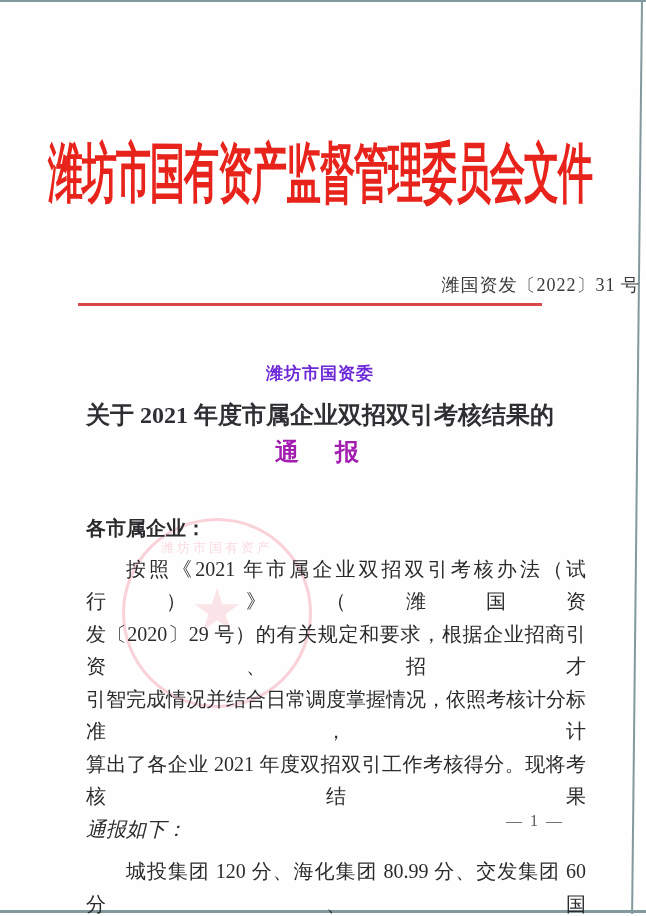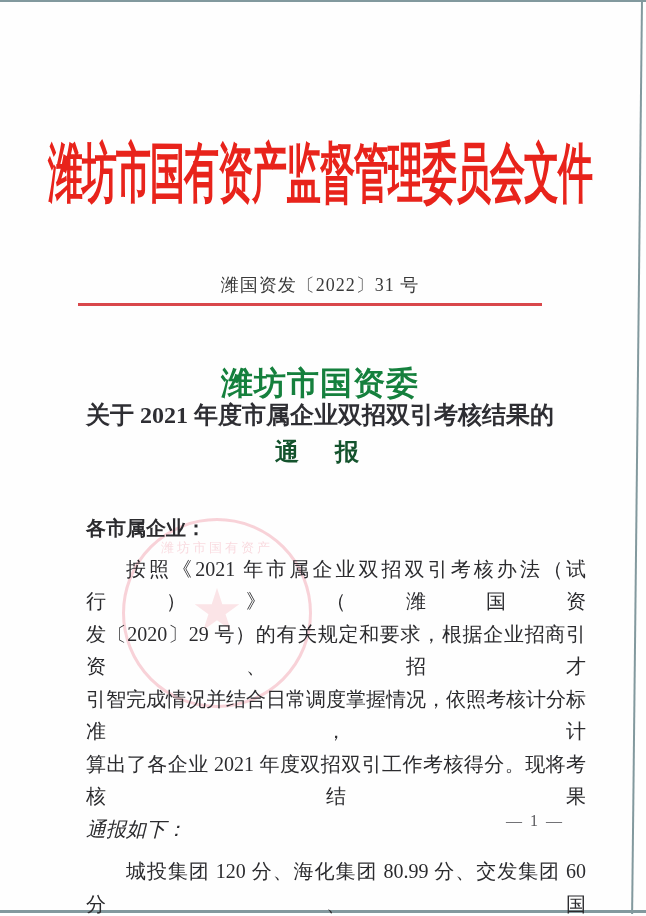--- a/index.html
+++ b/index.html
@@ -49,58 +49,58 @@
     letter-spacing: -1px;
     color: #e8231b;
     transform: scaleY(1.85);
     transform-origin: top center;
     white-space: nowrap;
   }
   .doc-number {
     position: absolute;
     top: 273px; left: 0;
     width: 640px;
-    text-align: center;
+    text-align: right;
     font-size: 18px;
     color: #3a3a3a;
     letter-spacing: 1px;
   }
   .red-line {
     position: absolute;
     top: 303px; left: 78px;
     width: 464px; height: 3px;
     background: #d9474b;
   }
   .title-1 {
     position: absolute;
     top: 362px; left: 0;
     width: 640px;
     text-align: center;
-    font-size: 32px;
-    font-weight: bold;
-    color: #15803d;
+    font-size: 17px;
+    font-weight: bold;
+    color: #6d28d9;
     letter-spacing: 1px;
   }
   .title-2 {
     position: absolute;
     top: 399px; left: 0;
     width: 640px;
     text-align: center;
     font-size: 24px;
     font-weight: bold;
     color: #2e2e33;
   }
   .title-3 {
     position: absolute;
     top: 436px; left: 0;
     width: 640px;
     text-align: center;
     font-size: 24px;
     font-weight: bold;
-    color: #14532d;
+    color: #a21caf;
     letter-spacing: 6px;
   }
   
   .seal {
     position: absolute;
     left: 122px; top: 518px;
     width: 184px; height: 184px;
     border: 3px solid rgba(236, 110, 130, 0.30);
     border-radius: 50%;
     z-index: 1;

